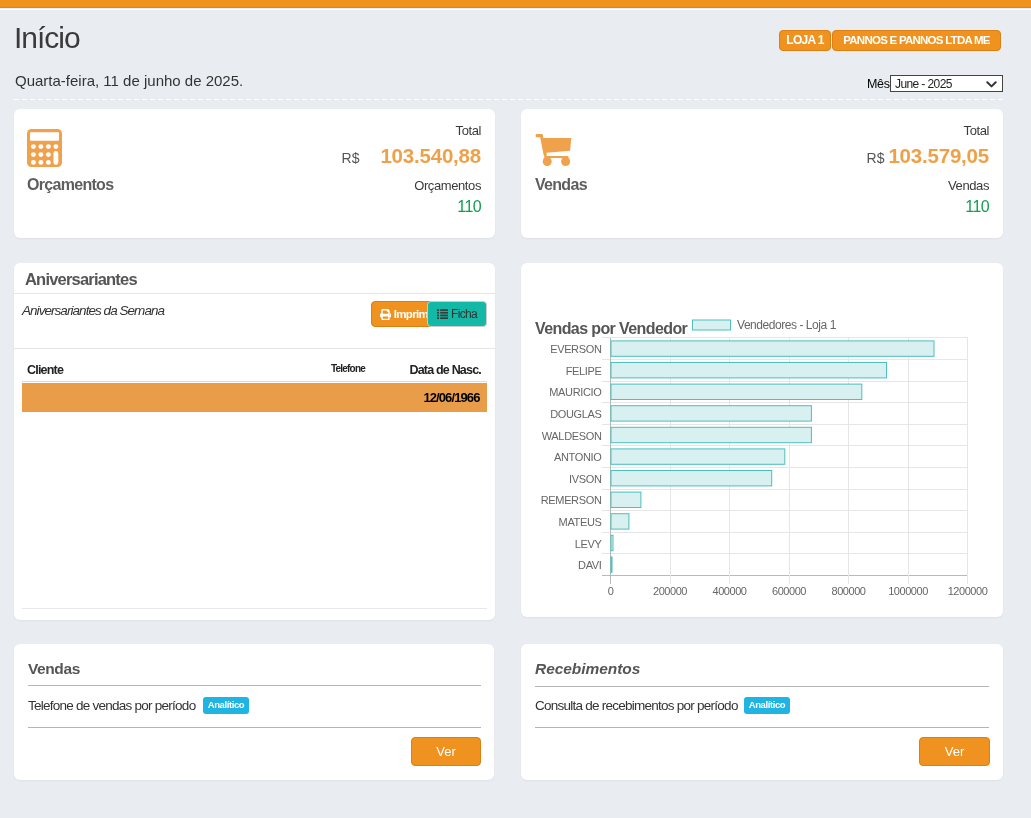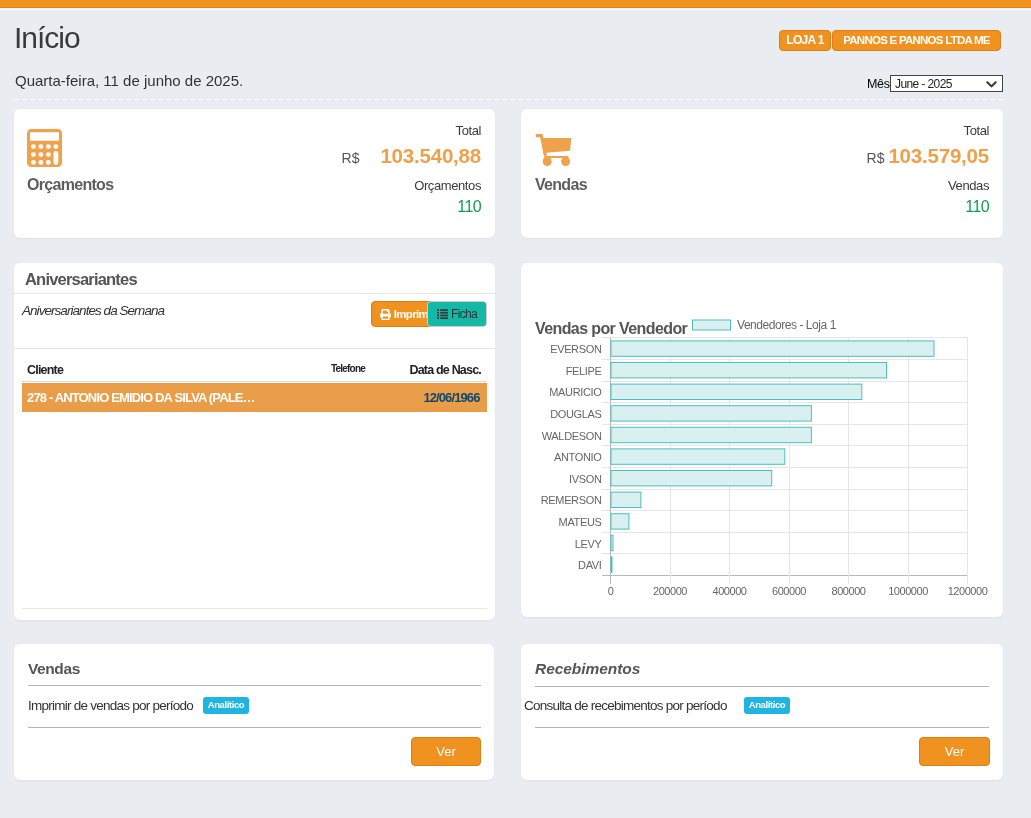--- a/index.html
+++ b/index.html
@@ -100,22 +100,21 @@
         <rect x="3.2" y="8.3" width="7.8" height="1.7"></rect>
       </g>
     </svg>Ficha</div>
 
   <div class="abs" style="left:14px;top:348px;width:481px;border-top:1px solid #e5e5e5;"></div>
   <div class="abs" style="left:27px;top:363px;font-size:12.5px;font-weight:bold;color:#222;letter-spacing:-0.8px;">Cliente</div>
   <div class="rt" style="left:265px;top:363px;width:100px;font-size:10px;font-weight:bold;color:#222;letter-spacing:-0.8px;">Telefone</div>
   <div class="rt" style="left:381px;top:363px;width:100px;font-size:12.5px;font-weight:bold;color:#222;letter-spacing:-0.8px;">Data de Nasc.</div>
   <div class="abs" style="left:22px;top:381px;width:465px;border-top:1px solid #ddd;"></div>
   <div class="abs" style="left:22px;top:383px;width:465px;height:29px;background:#ea9d49;">
-    <span class="abs" style="left:5px;top:7px;font-size:13px;font-weight:bold;color:#fff;letter-spacing:-0.85px;white-space:nowrap;">278 - ANTONIO EMIDIO DA SILVA (PALE…</span>
-    <span class="abs" style="right:7.5px;top:7px;font-size:13px;font-weight:bold;color:#0c4a6e;letter-spacing:-0.9px;">12/06/1966</span>
+    <span class="abs" style="right:7.5px;top:7px;font-size:13px;font-weight:bold;color:#000000;letter-spacing:-0.9px;">12/06/1966</span>
   </div>
   <div class="abs" style="left:22px;top:608px;width:465px;border-top:1px solid #e8e8e8;"></div>
 
   <div class="card" style="left:521px;top:263px;width:482px;height:354px;"></div>
   <div class="abs" style="left:535px;top:274px;font-size:16px;font-weight:bold;color:#555;letter-spacing:-0.6px;margin-top:46px;">Vendas por Vendedor</div>
   <svg id="chart" class="abs" style="left:521px;top:263px;" width="482" height="354" viewBox="0 0 482 354">
     <line x1="80.5" y1="74.80" x2="446.5" y2="74.80" stroke="#e6e6e6" stroke-width="1" shape-rendering="crispEdges"></line>
     <line x1="80.5" y1="96.40" x2="446.5" y2="96.40" stroke="#e6e6e6" stroke-width="1" shape-rendering="crispEdges"></line>
     <line x1="80.5" y1="118.00" x2="446.5" y2="118.00" stroke="#e6e6e6" stroke-width="1" shape-rendering="crispEdges"></line>
     <line x1="80.5" y1="139.60" x2="446.5" y2="139.60" stroke="#e6e6e6" stroke-width="1" shape-rendering="crispEdges"></line>
@@ -163,24 +162,24 @@
     <text x="327.5" y="331.9" text-anchor="middle" font-size="11" fill="#666" letter-spacing="-0.45" font-family="Liberation Sans, sans-serif">800000</text>
     <text x="387.0" y="331.9" text-anchor="middle" font-size="11" fill="#666" letter-spacing="-0.45" font-family="Liberation Sans, sans-serif">1000000</text>
     <text x="446.5" y="331.9" text-anchor="middle" font-size="11" fill="#666" letter-spacing="-0.45" font-family="Liberation Sans, sans-serif">1200000</text>
     <rect x="171.5" y="57" width="38" height="10" fill="#d9f0f1" stroke="#4cbfbf" stroke-width="1"></rect>
     <text x="216" y="66" font-size="12" fill="#666" letter-spacing="-0.45" font-family="Liberation Sans, sans-serif">Vendedores - Loja 1</text>
   </svg>
 
   <div class="card" style="left:14px;top:644px;width:480px;height:136px;"></div>
   <div class="abs" style="left:28px;top:660px;font-size:15.5px;font-weight:bold;color:#555;letter-spacing:-0.4px;">Vendas</div>
   <div class="abs" style="left:28px;top:685px;width:453px;border-top:1px solid #b5b5b5;"></div>
-  <div class="abs" style="left:28px;top:698px;font-size:13.5px;color:#333;letter-spacing:-0.75px;">Imprimir de vendas por período</div>
+  <div class="abs" style="left:28px;top:698px;font-size:13.5px;color:#333;letter-spacing:-0.75px;">Telefone de vendas por período</div>
   <div class="abs" style="left:203px;top:697px;width:46px;height:16.5px;background:#1fb4e1;border-radius:3px;color:#fff;font-size:9.5px;font-weight:bold;text-align:center;line-height:16.5px;letter-spacing:-0.4px;">Analítico</div>
   <div class="abs" style="left:28px;top:727px;width:453px;border-top:1px solid #b5b5b5;"></div>
   <div class="obtn" style="left:411px;top:737px;width:70px;height:29px;font-size:13px;line-height:27px;font-weight:normal;">Ver</div>
 
   <div class="card" style="left:521px;top:644px;width:482px;height:136px;"></div>
   <div class="abs" style="left:535px;top:660px;font-size:15.5px;font-weight:bold;color:#555;letter-spacing:-0.05px;font-style:italic;">Recebimentos</div>
   <div class="abs" style="left:535px;top:686px;width:454px;border-top:1px solid #b5b5b5;"></div>
-  <div class="abs" style="left:524px;top:698px;font-size:13.5px;color:#333;letter-spacing:-0.75px;">Consulta de recebimentos por período</div>
+  <div class="abs" style="left:535px;top:698px;font-size:13.5px;color:#333;letter-spacing:-0.75px;">Consulta de recebimentos por período</div>
   <div class="abs" style="left:744px;top:697px;width:46px;height:16.5px;background:#1fb4e1;border-radius:3px;color:#fff;font-size:9.5px;font-weight:bold;text-align:center;line-height:16.5px;letter-spacing:-0.4px;">Analítico</div>
   <div class="abs" style="left:535px;top:727px;width:454px;border-top:1px solid #b5b5b5;"></div>
   <div class="obtn" style="left:919px;top:737px;width:71px;height:29px;font-size:13px;line-height:27px;font-weight:normal;">Ver</div>
 
 </body></html>

